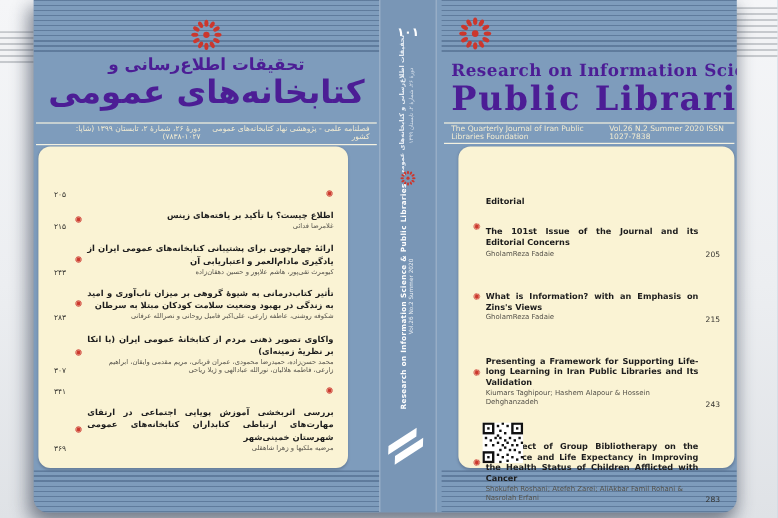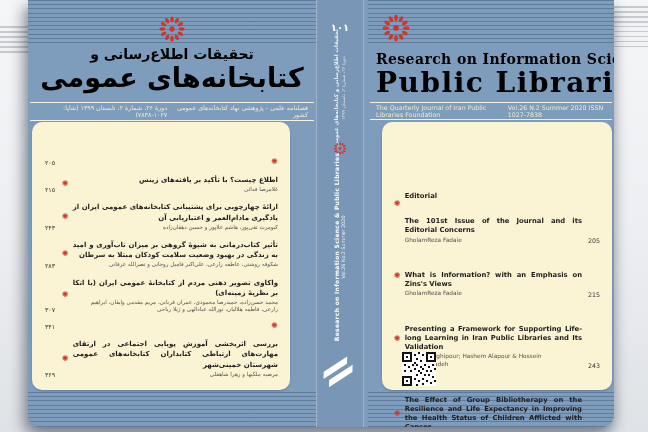--- a/index.html
+++ b/index.html
@@ -31,40 +31,40 @@
   .strip{position:absolute;top:104px;left:8px;right:8px;height:15px;
     display:flex;justify-content:space-between;align-items:center;
     color:#f3ecd2;font-size:6.3px;line-height:1;}
 
   .cream{position:absolute;top:122px;background:#faf3d4;border-radius:10px;
     box-shadow:0 1px 2px rgba(30,40,60,.25);}
   .cream-left{left:4px;width:258px;height:268px;}
   .cream-right{left:14px;width:230px;height:268px;}
 
   .logo{position:absolute;}
-  .title{position:absolute;color:#000000;white-space:nowrap;}
+  .title{position:absolute;color:#4c1d95;white-space:nowrap;}
   .fa-t1{top:46px;left:0;right:0;text-align:center;font-size:14px;font-weight:bold;}
   .fa-t2{top:62px;left:0;right:0;text-align:center;font-size:27px;font-weight:bold;}
   .en-t1{top:51px;left:8px;font-family:"DejaVu Serif",serif;font-size:14px;font-weight:bold;letter-spacing:.4px;}
   .en-t2{top:66px;left:8px;font-family:"DejaVu Serif",serif;font-size:28px;font-weight:bold;letter-spacing:1.5px;}
 
   
   .toc{position:absolute;left:0;right:0;top:0;bottom:0;}
   .toc-fa{direction:rtl;padding:36px 12px 0 10px;}
   .toc-en{direction:ltr;padding:42px 10px 0 12px;}
   .row{display:flex;align-items:flex-start;gap:4px;}
   .toc-fa .row{margin-bottom:9px;}
   .toc-en .row{margin-bottom:11px;}
   .bullet{flex:0 0 auto;color:#cc372d;font-size:8px;line-height:1;align-self:center;}
   .txt{flex:1 1 auto;min-width:0;}
   .p-title{font-size:7px;font-weight:bold;color:#1d1d1d;line-height:1.45;text-align:justify;}
   .p-auth{font-size:5.6px;color:#55524a;margin-top:1px;line-height:1.3;}
   .p-page{flex:0 0 auto;align-self:flex-end;font-size:6.3px;color:#33322e;
     min-width:16px;text-align:center;margin-inline-start:auto;}
-  .e-kicker{font-size:6.8px;font-weight:bold;color:#1d1d1d;line-height:1.35;margin-top:28px;}
+  .e-kicker{font-size:6.8px;font-weight:bold;color:#1d1d1d;line-height:1.35;}
   .e-title{font-size:6.8px;font-weight:bold;color:#1d1d1d;line-height:1.35;text-align:justify;margin-top:16px;}
   .e-note{font-size:5.4px;font-weight:bold;color:#3a3a3a;line-height:1.3;}
   .e-auth{font-size:5.8px;color:#55524a;margin-top:1px;line-height:1.3;}
 
   
   .spine-num{position:absolute;top:22px;left:0;right:0;text-align:center;
     color:#fff;font-weight:bold;font-size:10px;letter-spacing:1px;}
   .vert{position:absolute;left:50%;white-space:nowrap;text-align:center;
     transform:translate(-50%,-50%) rotate(-90deg);}
   .spine-fa{top:88px;color:#e8eef5;}

